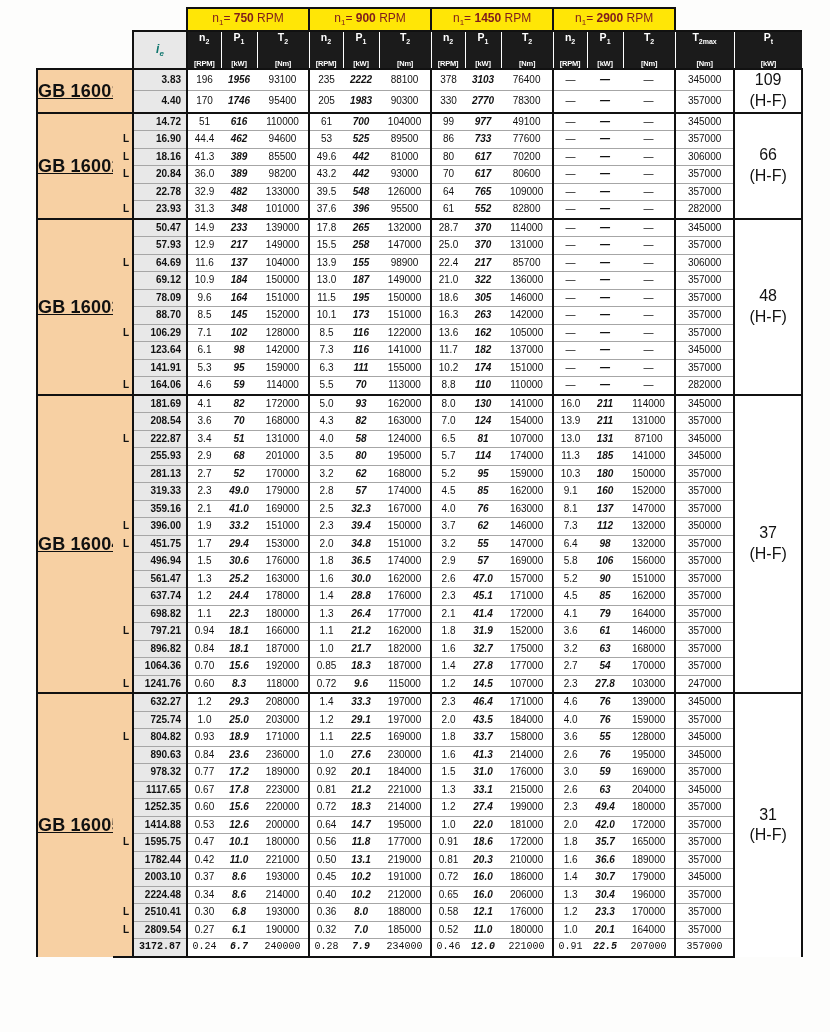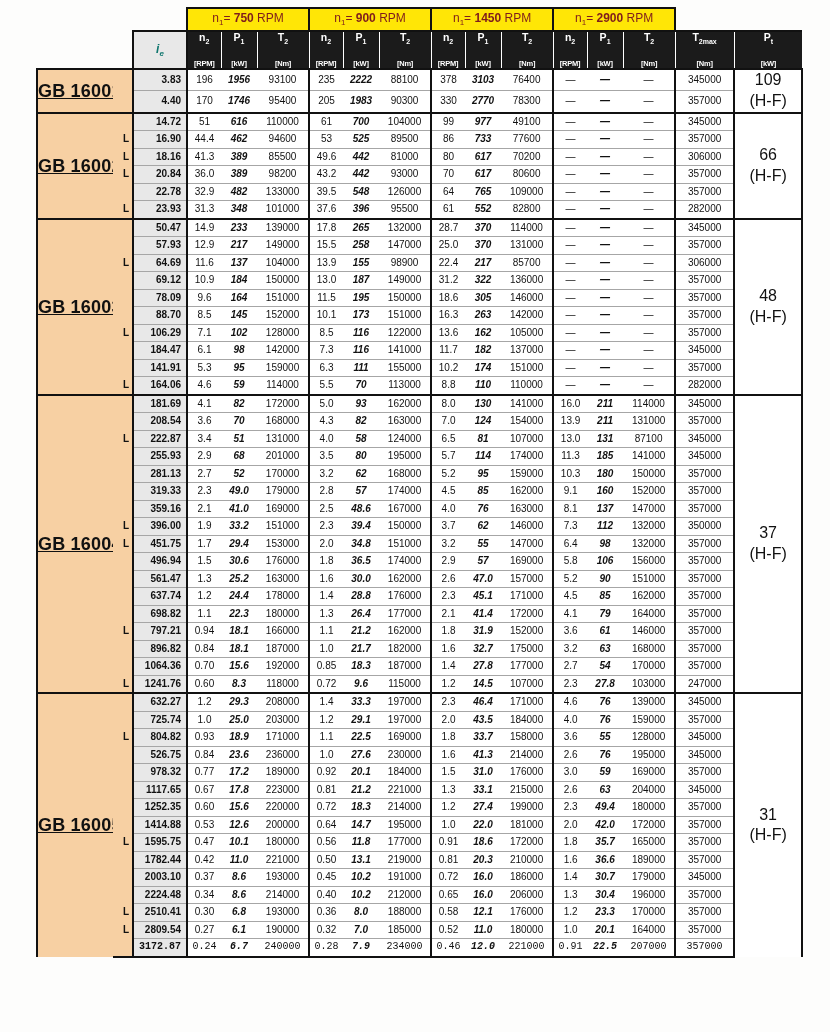--- a/index.html
+++ b/index.html
@@ -288,21 +288,21 @@
           </tr>
           <tr>
             <td class="l-cell"></td>
             <td class="ie-cell">69.12</td>
             <td class="n2 gb">10.9</td>
             <td class="p1">184</td>
             <td class="t2">150000</td>
             <td class="n2 gb">13.0</td>
             <td class="p1">187</td>
             <td class="t2">149000</td>
-            <td class="n2 gb">31.2</td>
+            <td class="n2 gb">21.0</td>
             <td class="p1">322</td>
             <td class="t2">136000</td>
             <td class="n2 gb">—</td>
             <td class="p1">—</td>
             <td class="t2">—</td>
             <td class="t2max-cell">357000</td>
           </tr>
           <tr>
             <td class="l-cell"></td>
             <td class="ie-cell">78.09</td>
@@ -349,21 +349,21 @@
             <td class="n2 gb">13.6</td>
             <td class="p1">162</td>
             <td class="t2">105000</td>
             <td class="n2 gb">—</td>
             <td class="p1">—</td>
             <td class="t2">—</td>
             <td class="t2max-cell">357000</td>
           </tr>
           <tr>
             <td class="l-cell"></td>
-            <td class="ie-cell">184.47</td>
+            <td class="ie-cell">123.64</td>
             <td class="n2 gb">6.1</td>
             <td class="p1">98</td>
             <td class="t2">142000</td>
             <td class="n2 gb">7.3</td>
             <td class="p1">116</td>
             <td class="t2">141000</td>
             <td class="n2 gb">11.7</td>
             <td class="p1">182</td>
             <td class="t2">137000</td>
             <td class="n2 gb">—</td>
@@ -512,21 +512,21 @@
             <td class="t2">152000</td>
             <td class="t2max-cell">357000</td>
           </tr>
           <tr>
             <td class="l-cell"></td>
             <td class="ie-cell">359.16</td>
             <td class="n2 gb">2.1</td>
             <td class="p1">41.0</td>
             <td class="t2">169000</td>
             <td class="n2 gb">2.5</td>
-            <td class="p1">48.6</td>
+            <td class="p1">32.3</td>
             <td class="t2">167000</td>
             <td class="n2 gb">4.0</td>
             <td class="p1">76</td>
             <td class="t2">163000</td>
             <td class="n2 gb">8.1</td>
             <td class="p1">137</td>
             <td class="t2">147000</td>
             <td class="t2max-cell">357000</td>
           </tr>
           <tr>
@@ -750,21 +750,21 @@
             <td class="n2 gb">1.8</td>
             <td class="p1">33.7</td>
             <td class="t2">158000</td>
             <td class="n2 gb">3.6</td>
             <td class="p1">55</td>
             <td class="t2">128000</td>
             <td class="t2max-cell">345000</td>
           </tr>
           <tr>
             <td class="l-cell"></td>
-            <td class="ie-cell">526.75</td>
+            <td class="ie-cell">890.63</td>
             <td class="n2 gb">0.84</td>
             <td class="p1">23.6</td>
             <td class="t2">236000</td>
             <td class="n2 gb">1.0</td>
             <td class="p1">27.6</td>
             <td class="t2">230000</td>
             <td class="n2 gb">1.6</td>
             <td class="p1">41.3</td>
             <td class="t2">214000</td>
             <td class="n2 gb">2.6</td>

